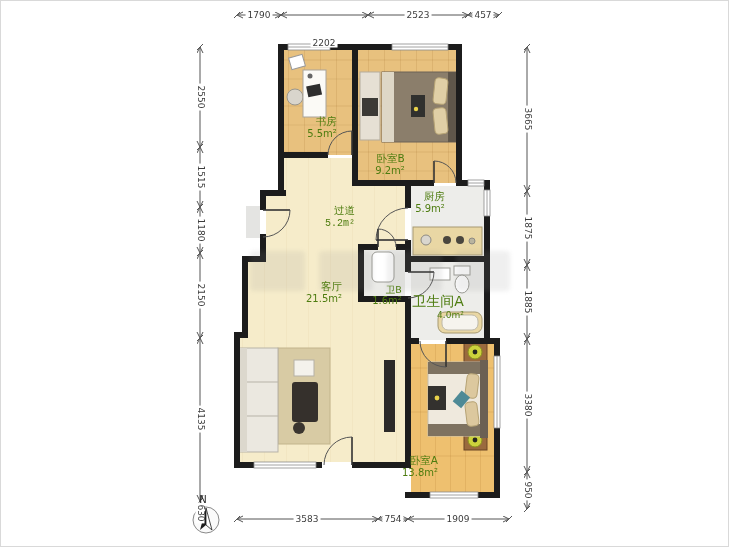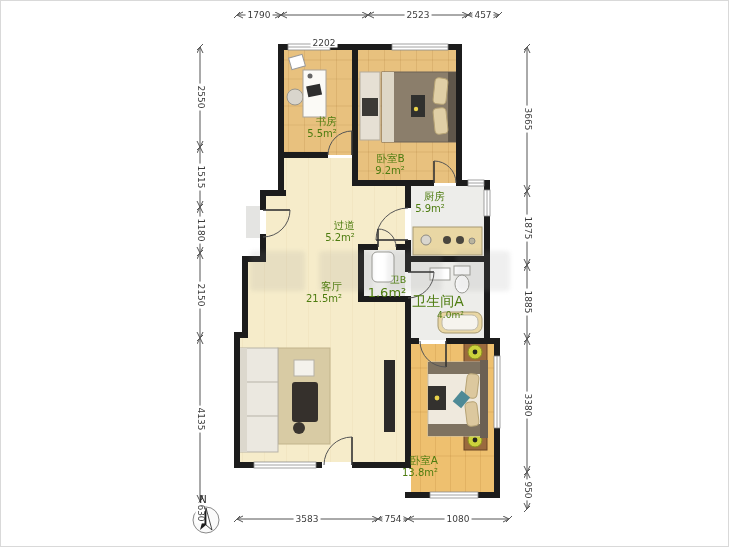--- a/index.html
+++ b/index.html
@@ -288,53 +288,53 @@
 </div>
 
 <div class="room-label" style="left:322px;top:127px;">
   <div class="nm">书房</div>
   <div class="ar">5.5m²</div>
 </div>
 <div class="room-label" style="left:390px;top:164px;">
   <div class="nm">卧室B</div>
   <div class="ar">9.2m²</div>
 </div>
-<div class="room-label" style="left:340px;top:231px;">
+<div class="room-label" style="left:340px;top:217px;font-family:Liberation Mono, monospace;">
   <div class="nm">过道</div>
   <div class="ar">5.2m²</div>
 </div>
 <div class="room-label" style="left:430px;top:202px;">
   <div class="nm">厨房</div>
   <div class="ar">5.9m²</div>
 </div>
 <div class="room-label" style="left:324px;top:292px;">
   <div class="nm">客厅</div>
   <div class="ar">21.5m²</div>
 </div>
-<div class="room-label" style="left:387px;top:287px;font-size:9px;">
+<div class="room-label" style="left:387px;top:296px;font-size:9px;">
   <div class="nm" style="font-size:9.5px;">卫B</div>
-  <div class="ar" style="font-size:13px;">1.6m²</div>
+  <div class="ar" style="font-size:10px;">1.6m²</div>
 </div>
 <div class="room-label" style="left:438px;top:307px;">
   <div class="nm" style="font-size:14px;">卫生间A</div>
   <div class="ar" style="font-size:9px;">4.0m²</div>
 </div>
 <div class="room-label" style="left:420px;top:454px;margin-top:12px;">
   <div class="nm">卧室A</div>
   <div class="ar">13.8m²</div>
 </div>
 
 <div class="dim" style="left:259px;top:15px;">1790</div>
 <div class="dim" style="left:324px;top:15px;margin-top:28px;">2202</div>
 <div class="dim" style="left:418px;top:15px;">2523</div>
 <div class="dim" style="left:483px;top:15px;">457</div>
 
 <div class="dim" style="left:307px;top:519px;">3583</div>
 <div class="dim" style="left:393px;top:519px;">754</div>
-<div class="dim" style="left:458px;top:519px;">1080</div>
+<div class="dim" style="left:458px;top:519px;">1909</div>
 
 <div class="dimv" style="left:200px;top:97px;">2550</div>
 <div class="dimv" style="left:200px;top:177px;">1515</div>
 <div class="dimv" style="left:200px;top:230px;">1180</div>
 <div class="dimv" style="left:200px;top:295px;">2150</div>
 <div class="dimv" style="left:200px;top:419px;">4135</div>
 <div class="dimv" style="left:200px;top:513px;">630</div>
 
 <div class="dimv" style="left:527px;top:119px;">3665</div>
 <div class="dimv" style="left:527px;top:228px;">1875</div>

